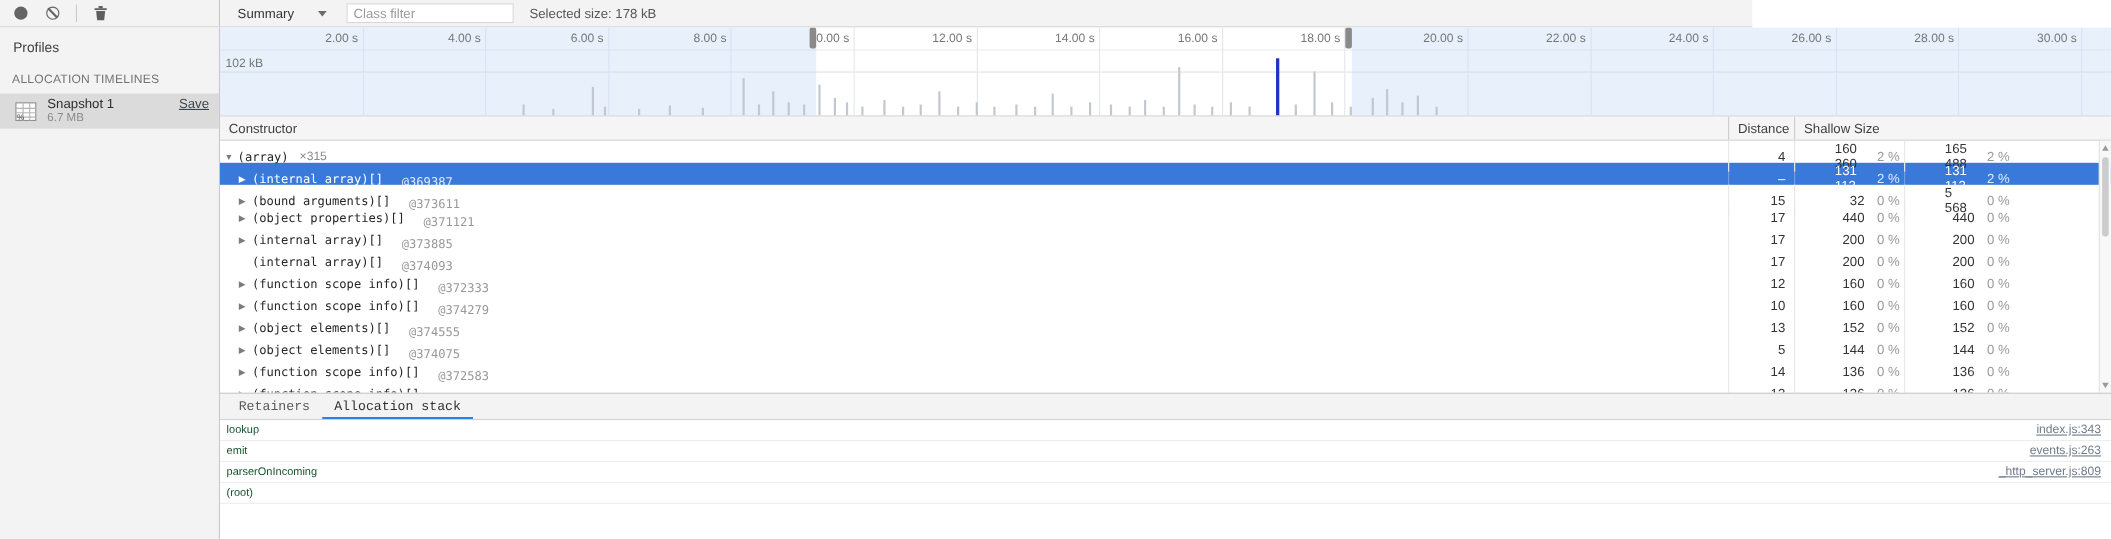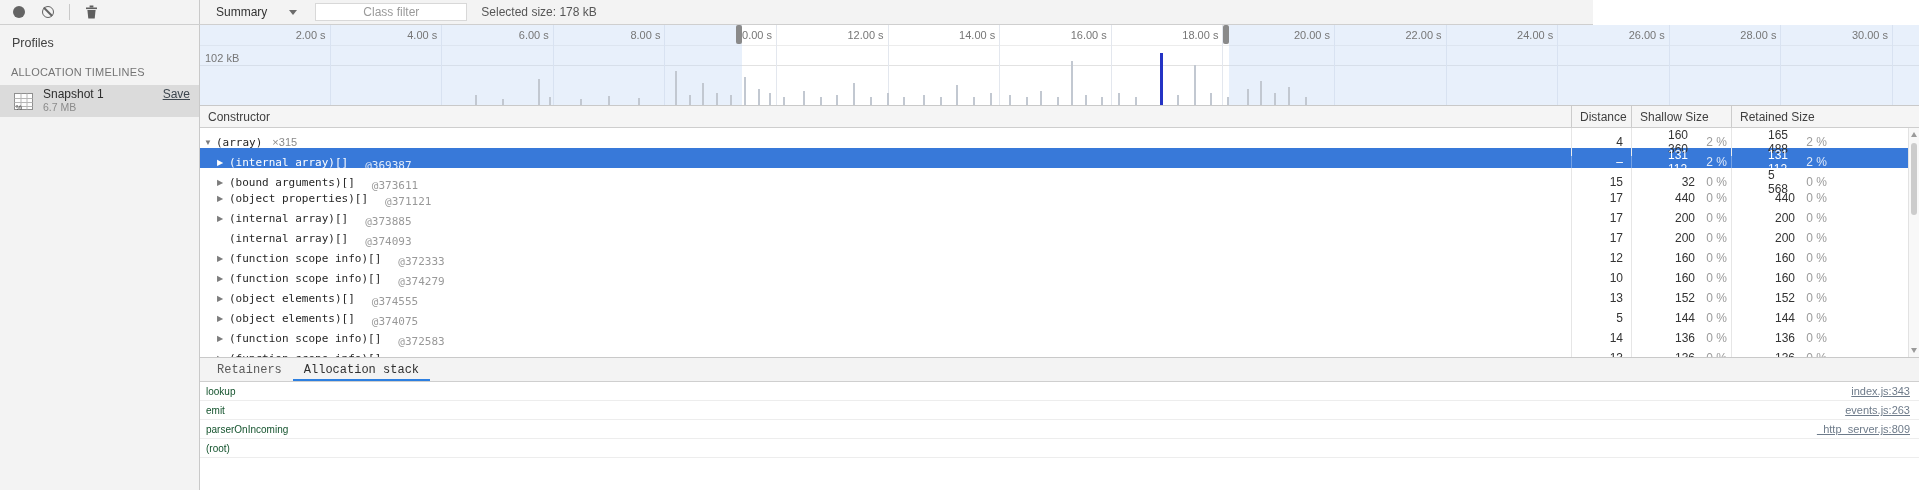--- a/index.html
+++ b/index.html
@@ -27,21 +27,21 @@
   .clear-circle::after {
     content: ""; position: absolute; left: 3.6px; top: -1.5px;
     width: 1.5px; height: 12px; background: #646464; transform: rotate(-45deg);
   }
   .tb-sep { width: 1px; height: 16px; background: #c9c9c9; }
   .toolbar-main { display: flex; align-items: center; gap: 14px; padding-left: 12px; }
   .summary-select { display: flex; align-items: center; gap: 22px; color: #333; cursor: pointer; padding: 2px 4px; }
   .caret-down { width: 0; height: 0; border-left: 4px solid transparent; border-right: 4px solid transparent; border-top: 5px solid #6b6b6b; }
   .class-filter {
     width: 152px; height: 18px; border: 1px solid #d8d8d8; background: #fff;
-    font-family: "Liberation Sans", sans-serif; font-size: 12px; padding: 0 5px; color: #333; outline: none; text-align: center;
+    font-family: "Liberation Sans", sans-serif; font-size: 12px; padding: 0 5px; color: #333; outline: none;
   }
   .class-filter::placeholder { color: #9a9a9a; }
   .selected-size { color: #565656; }
   
   .sidebar {
     position: absolute; left: 0; top: 25px; width: 200px; height: 465px;
     background: #f3f3f3; border-right: 1px solid #c9c9c9;
   }
   .profiles-label { padding: 11px 0 0 12px; color: #414141; font-size: 12.5px; }
   .section-title { margin-top: 16px; padding-left: 11px; font-size: 11px; color: #747474; letter-spacing: 0.2px; }
@@ -264,21 +264,20 @@
     <div class="alloc-bar" style="left: 1088.36px; height: 18px;"></div>
     <div class="alloc-bar" style="left: 1105.1px; height: 8px;"></div>
     <div class="window-handle" style="left: 536.172px;"></div>
     <div class="window-handle" style="left: 1023.31px;"></div>
   </div>
 
 <div class="grid-header">
   <div>Constructor</div>
   <div>Distance</div>
   <div>Shallow Size</div>
-  <div>Retained Size</div>
 </div>
 <div class="grid-rows">
   <div class="grid-row">
     <div class="c-cell" style="padding-left: 4px;">
       <span class="arrow">▼</span>
       <span class="obj-name">(array)</span>
       <span class="obj-count">×315</span>
       <span class="obj-id"></span>
     </div>
     <div class="num-cell">4</div>

